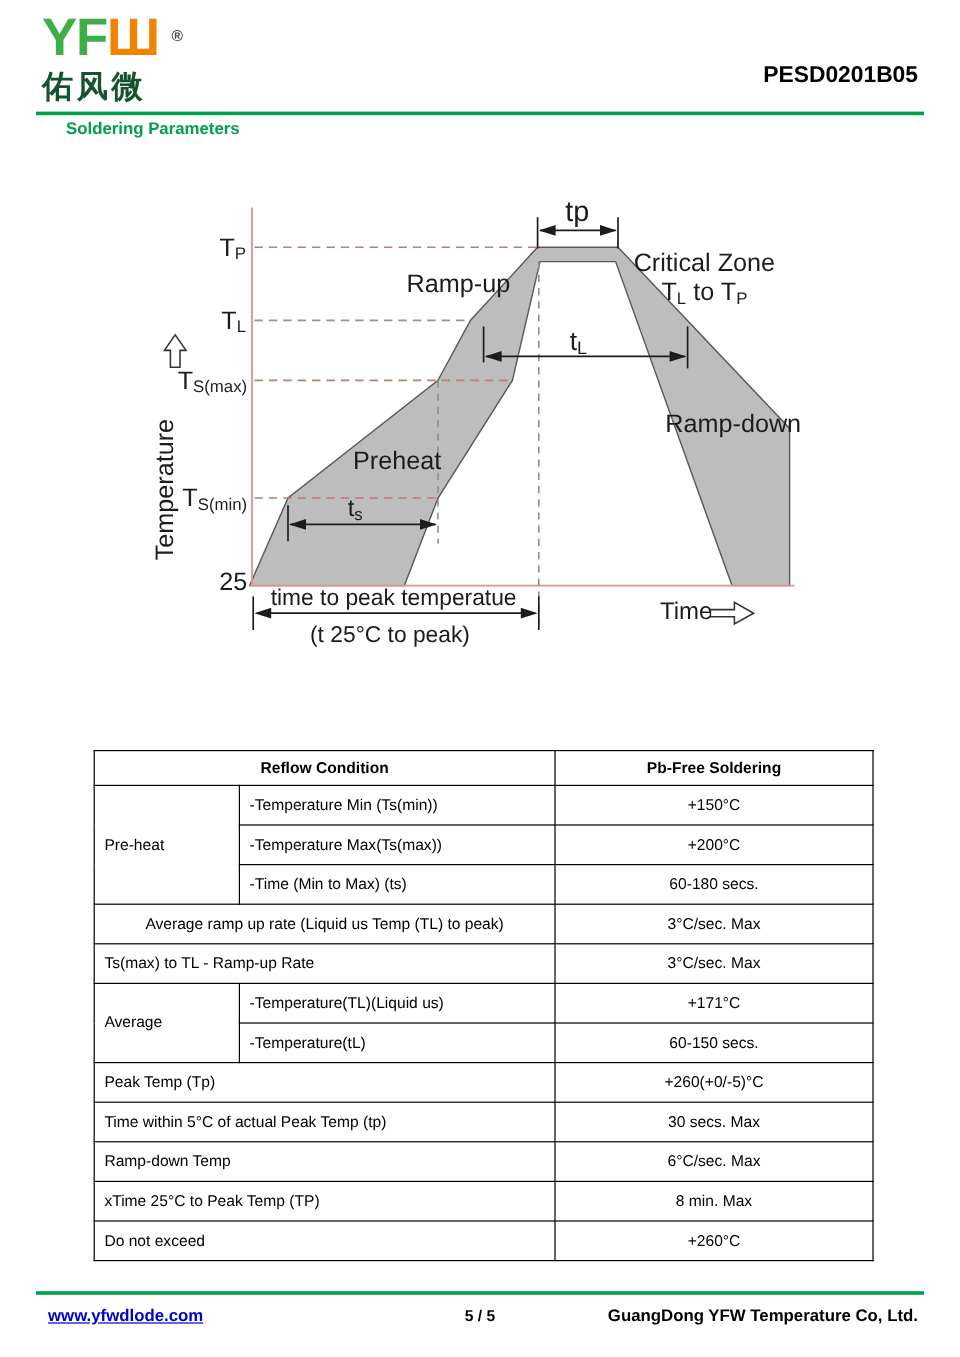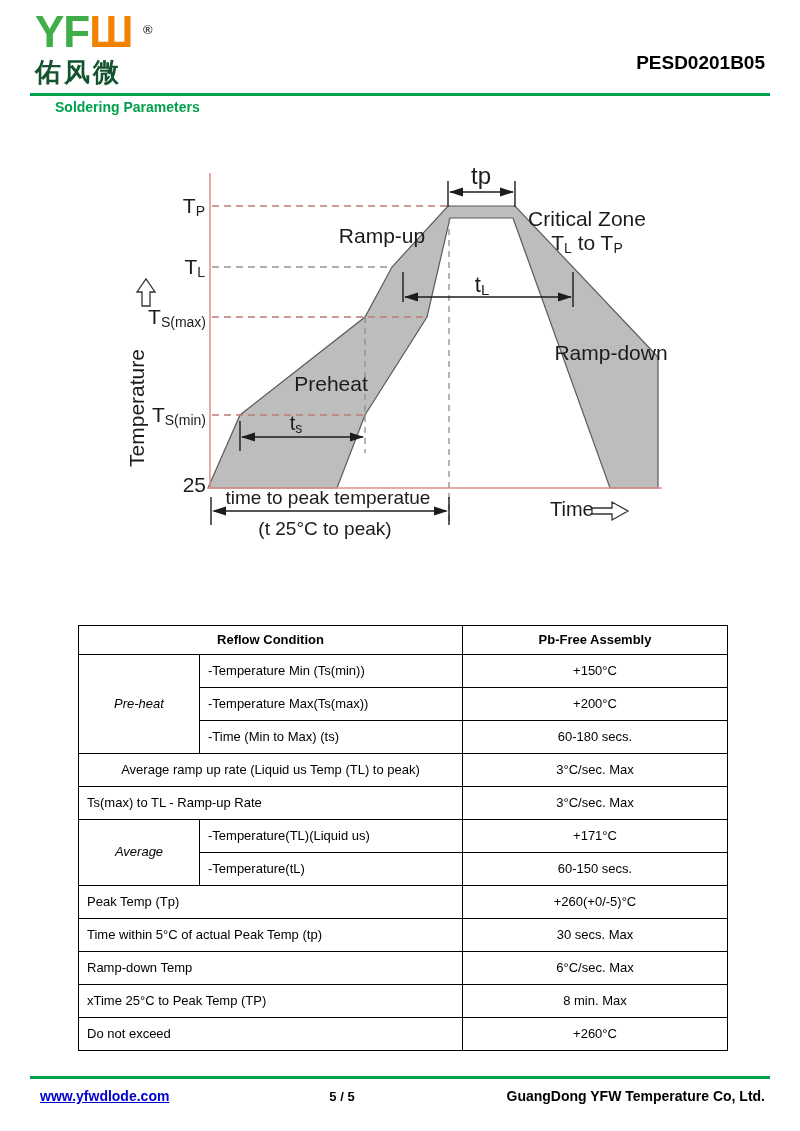--- a/index.html
+++ b/index.html
@@ -25,26 +25,26 @@
 
   
   .spec-table{position:absolute;left:78px;top:609px;border-collapse:collapse;
               width:649px;table-layout:fixed;font-size:13px;color:#000;margin-top:16px;}
   .spec-table td,.spec-table th{border:1.2px solid #000;height:28px;padding:2px 8px;
               line-height:1.15;font-weight:normal;}
   .spec-table th{font-weight:bold;text-align:center;height:24px;}
   .cell-val{text-align:center;}
   .cell-left{text-align:left;}
   .cell-center{text-align:center;}
-  .cell-group{text-align:center;vertical-align:middle;font-style:italic;}
+  .cell-group{text-align:left;vertical-align:middle;}
 
   
   .footer-site{position:absolute;left:40px;top:1088px;font-size:14px;font-weight:bold;
                color:#0000cc;text-decoration:underline;}
-  .footer-page{position:absolute;left:0;top:1089px;width:684px;text-align:center;
+  .footer-page{position:absolute;left:0;top:1089px;width:800px;text-align:center;
                font-size:13px;font-weight:bold;color:#000;}
   .footer-company{position:absolute;right:35px;top:1088px;font-size:14px;font-weight:bold;color:#000;}
 </style>
 </head>
 <body>
 
 <div class="page">
 
   <div class="logo-wrap">
     <div class="logo-text">
@@ -122,21 +122,21 @@
 
   <table class="spec-table">
     <colgroup>
         <col style="width:121px">
         <col style="width:263px">
         <col style="width:265px">
       </colgroup>
     <tbody>
         <tr>
       <th colspan="2">Reflow Condition</th>
-      <th>Pb-Free Assembly</th>
+      <th>Pb-Free Soldering</th>
     </tr>
     <tr>
       <td class="cell-group" rowspan="3">Pre-heat</td>
       <td class="cell-left">-Temperature Min (Ts(min))</td>
       <td class="cell-val">+150°C</td>
     </tr>
     <tr>
       <td class="cell-left">-Temperature Max(Ts(max))</td>
       <td class="cell-val">+200°C</td>
     </tr>

